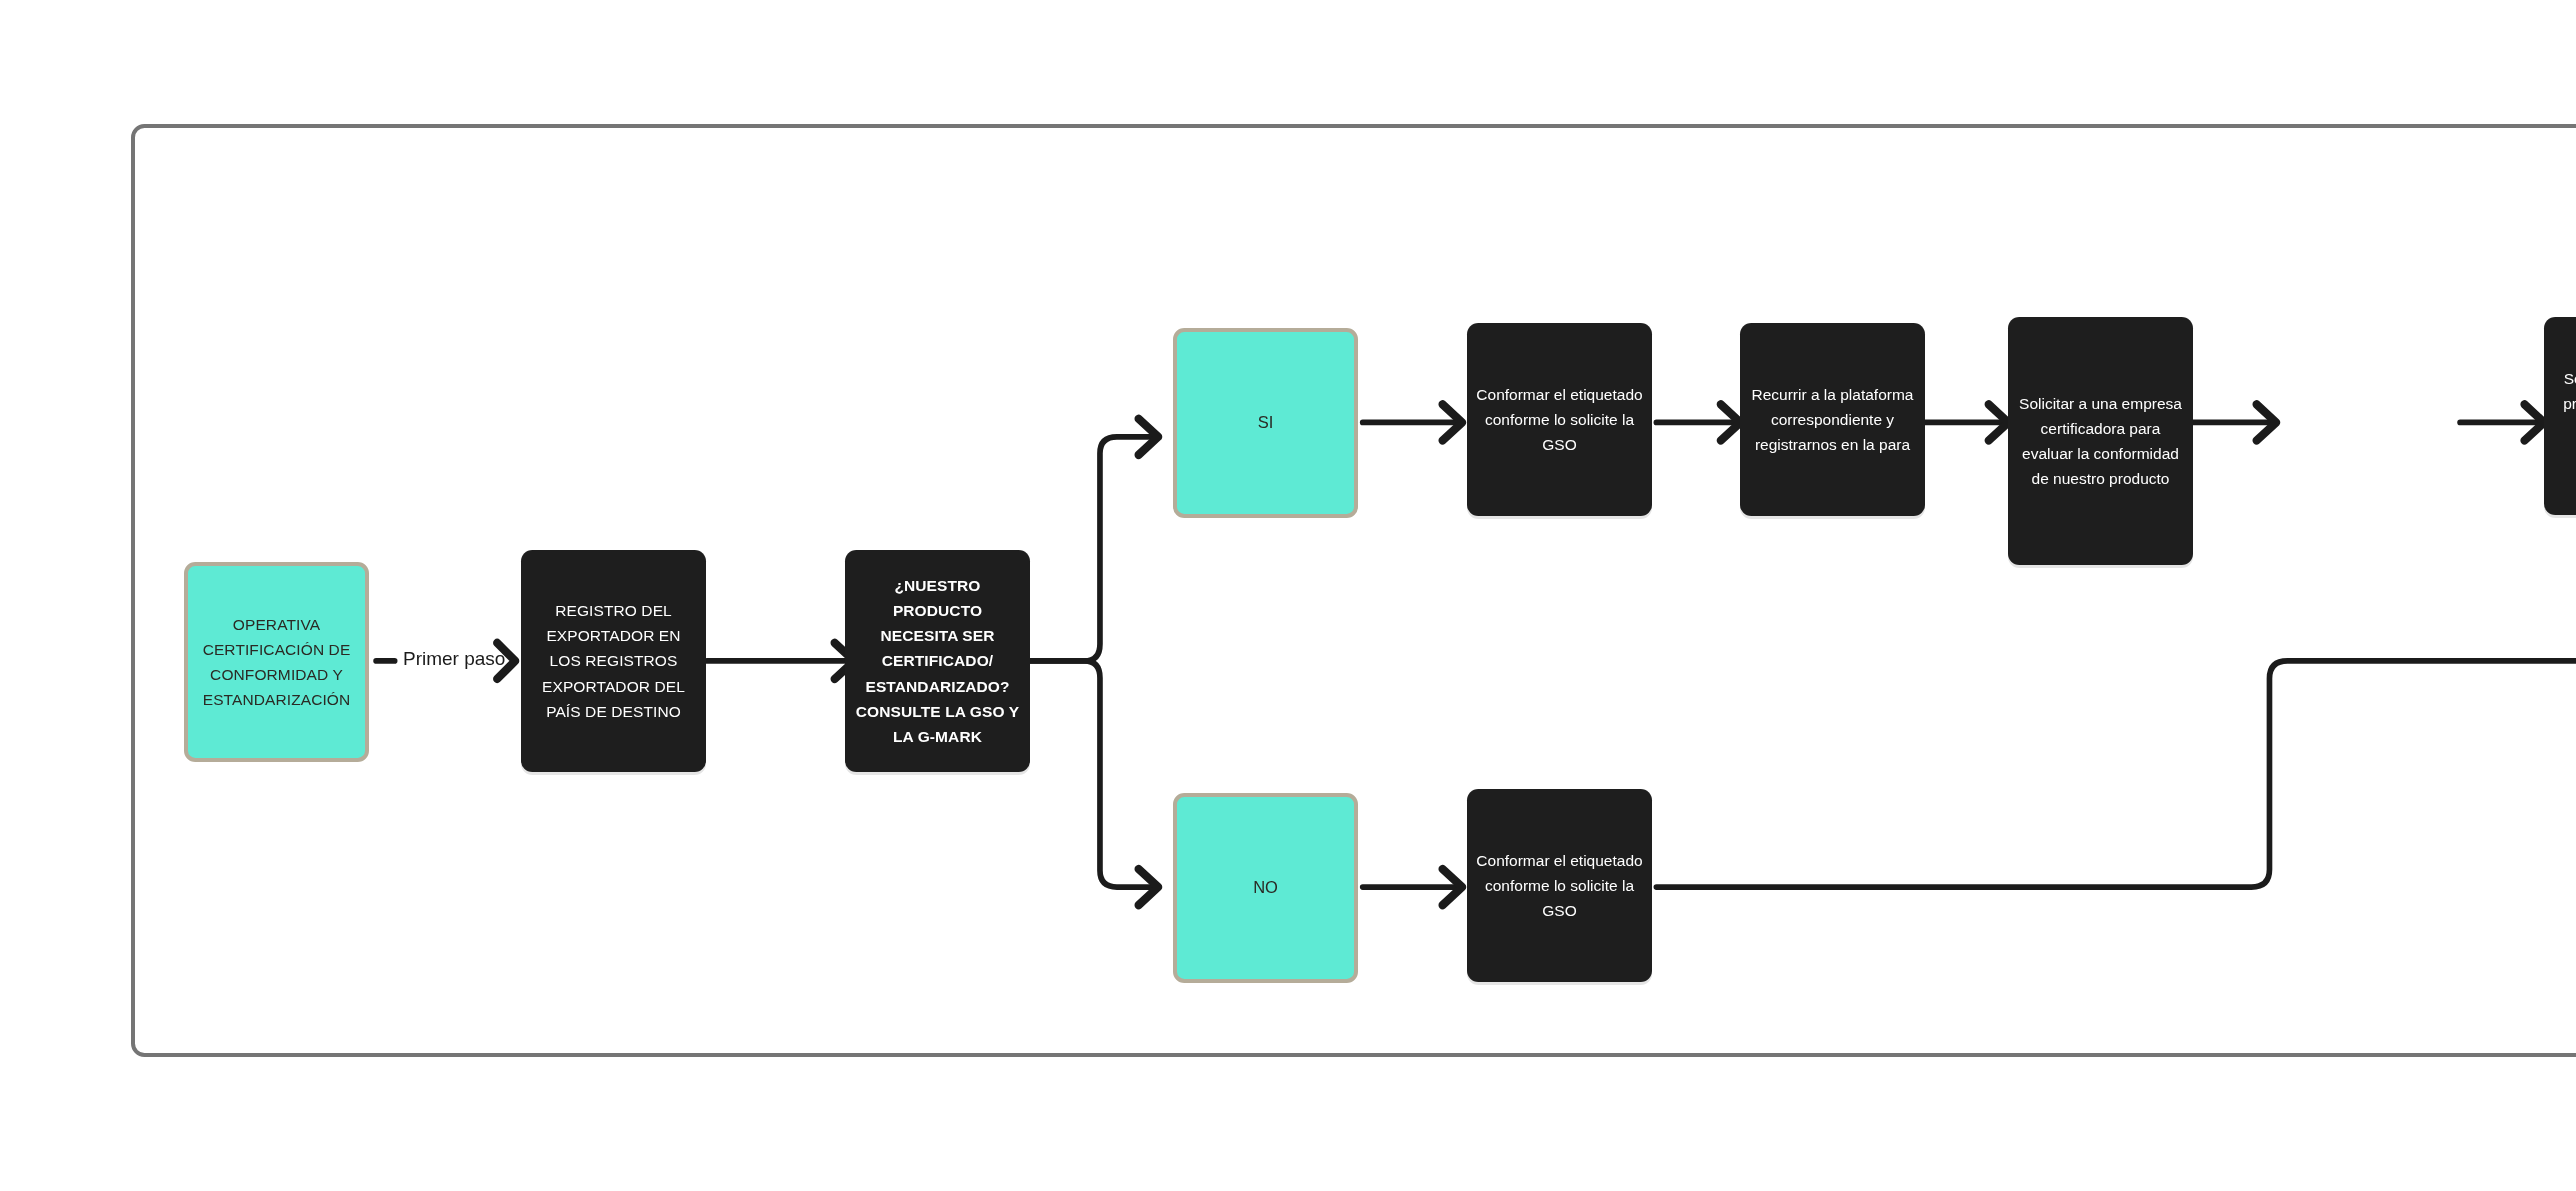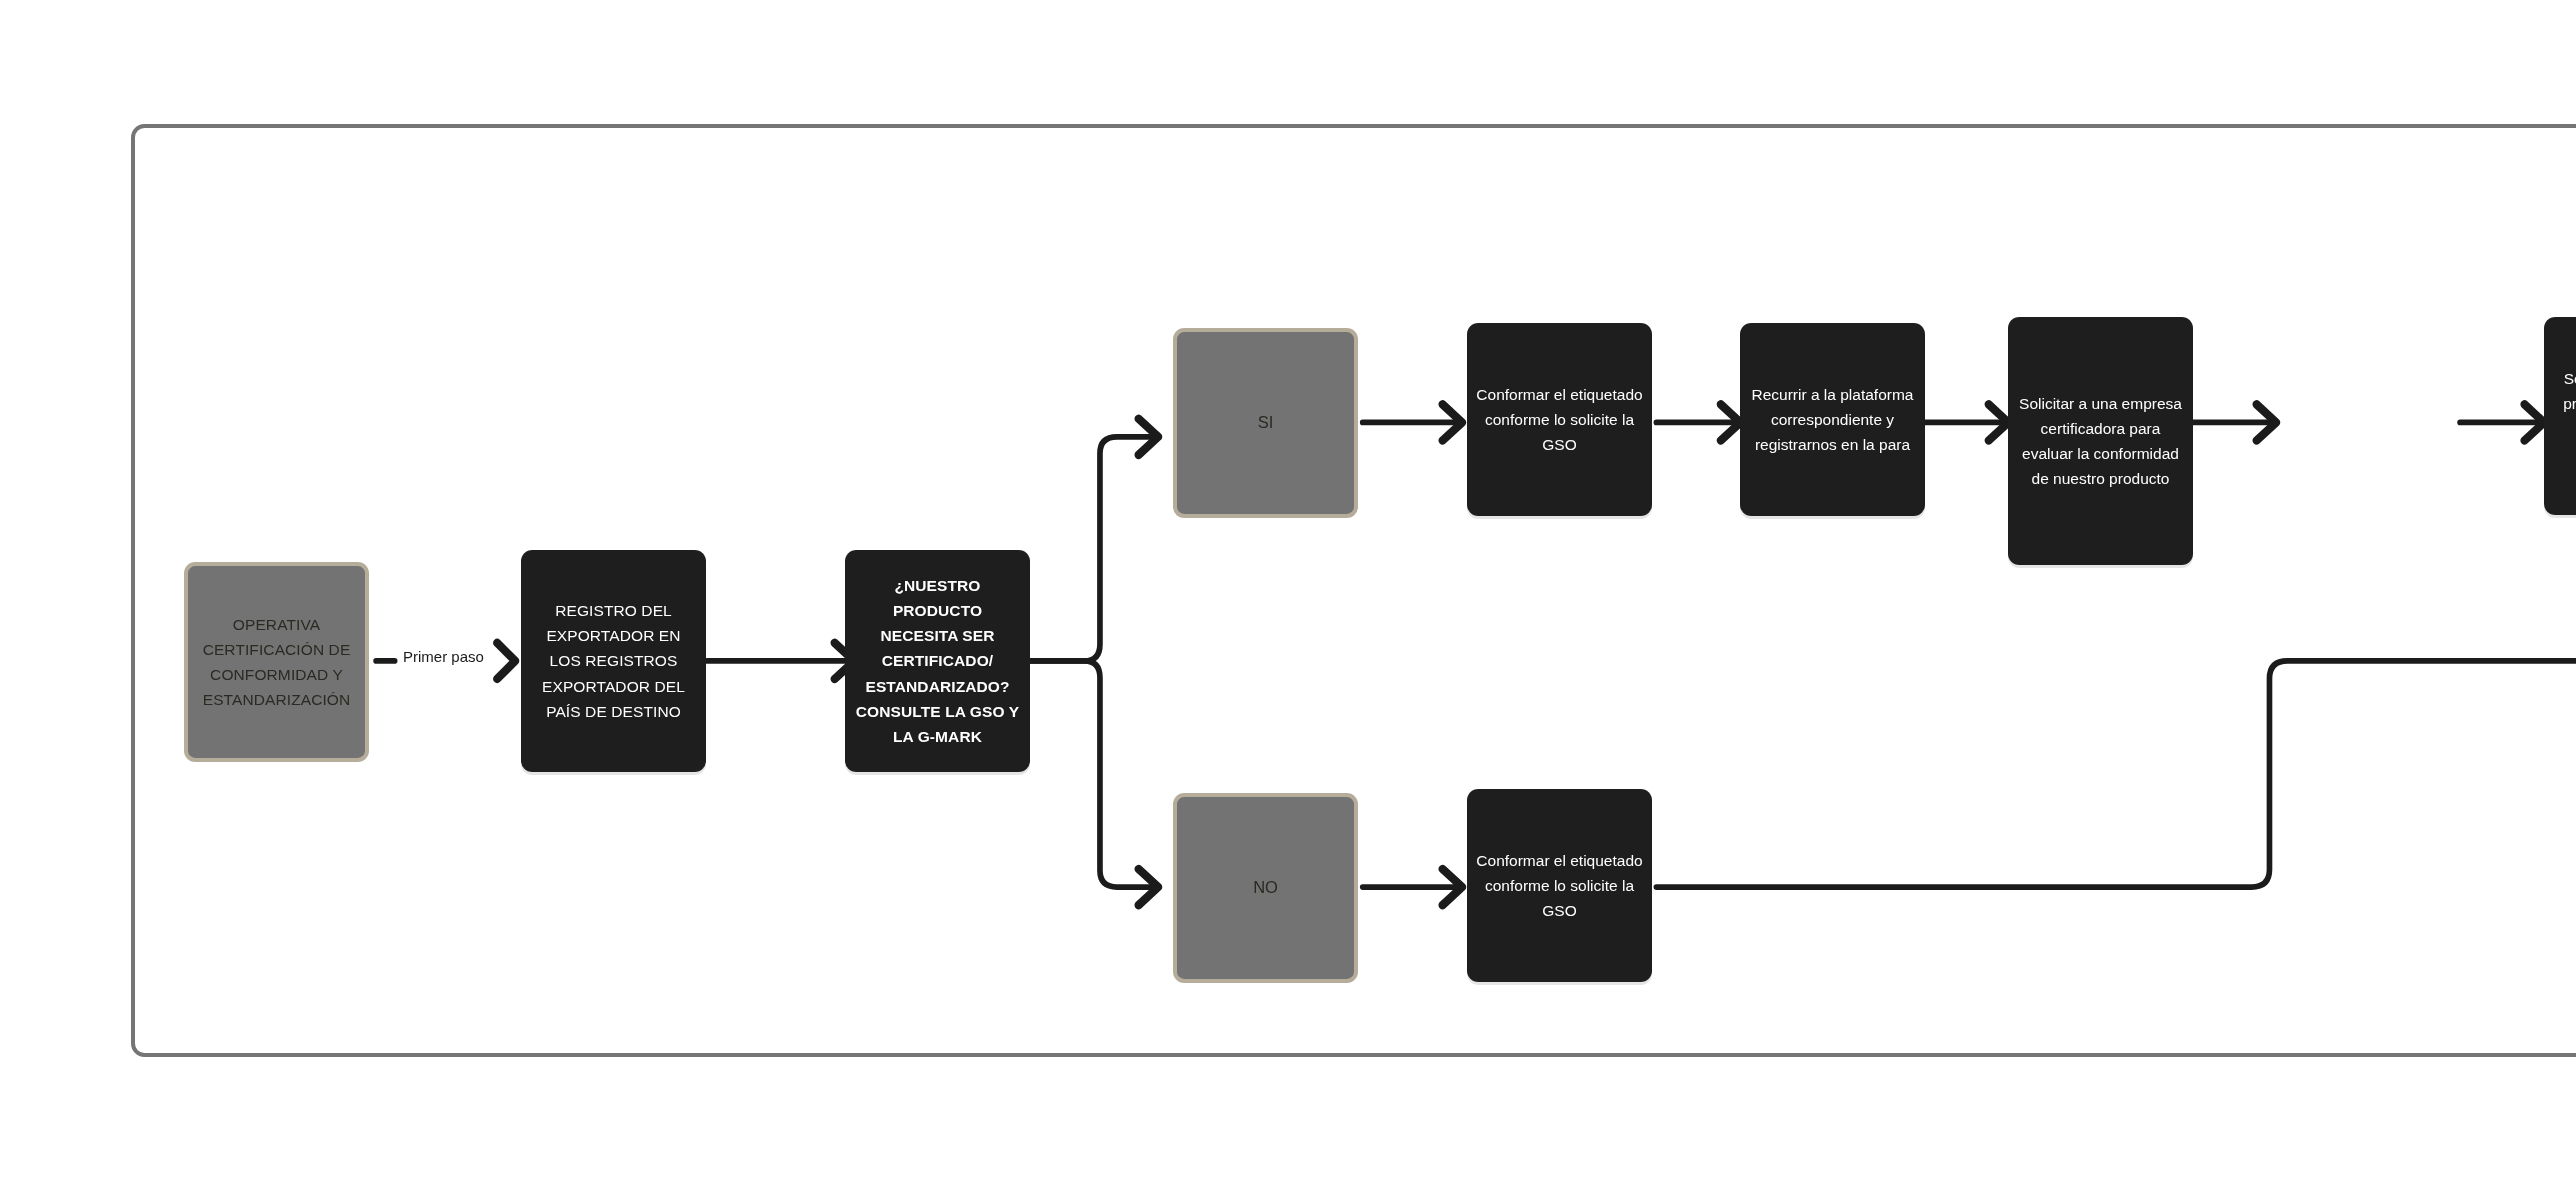--- a/index.html
+++ b/index.html
@@ -9,27 +9,27 @@
 
   .frame{position:absolute;left:131px;top:124px;width:2962px;height:933px;
          border:4.6px solid #757575;border-radius:13.4px;box-sizing:border-box;background:#ffffff;}
 
   .node{position:absolute;box-sizing:border-box;display:flex;align-items:center;
         justify-content:center;text-align:center;border-radius:11.3px;}
   .node span{display:block;width:100%;padding:0 9.3px;box-sizing:border-box;}
 
   .node.dark{background:#1E1E1E;color:#ffffff;border:0;
              box-shadow:0 3.1px 0 rgba(0,0,0,0.10);}
-  .node.beige{background:#737373;color:#2A2A24;border:4.6px solid #B5AC99;}
+  .node.beige{background:#5eead4;color:#2A2A24;border:4.6px solid #B5AC99;}
 
   .t-upper{font-size:15.5px;line-height:1.62;font-weight:400;letter-spacing:0.1px;}
   .t-sent{font-size:15.5px;line-height:1.62;font-weight:400;}
   .t-label{font-size:16.5px;line-height:1.4;font-weight:400;}
 
-  .edge-label{position:absolute;font-size:15px;color:#1b1b1b;white-space:nowrap;}
+  .edge-label{position:absolute;font-size:19px;color:#1b1b1b;white-space:nowrap;}
 
   svg.wires{position:absolute;left:0;top:0;width:3219px;height:1191px;
             pointer-events:none;overflow:visible;}
   svg.wires path,svg.wires line{fill:none;stroke:#1b1b1b;stroke-width:11;
             stroke-linecap:round;stroke-linejoin:round;}
   svg.wires polyline.head{fill:none;stroke:#1b1b1b;stroke-width:16;
             stroke-linecap:round;stroke-linejoin:round;}
 </style>
 </head>
 <body>

